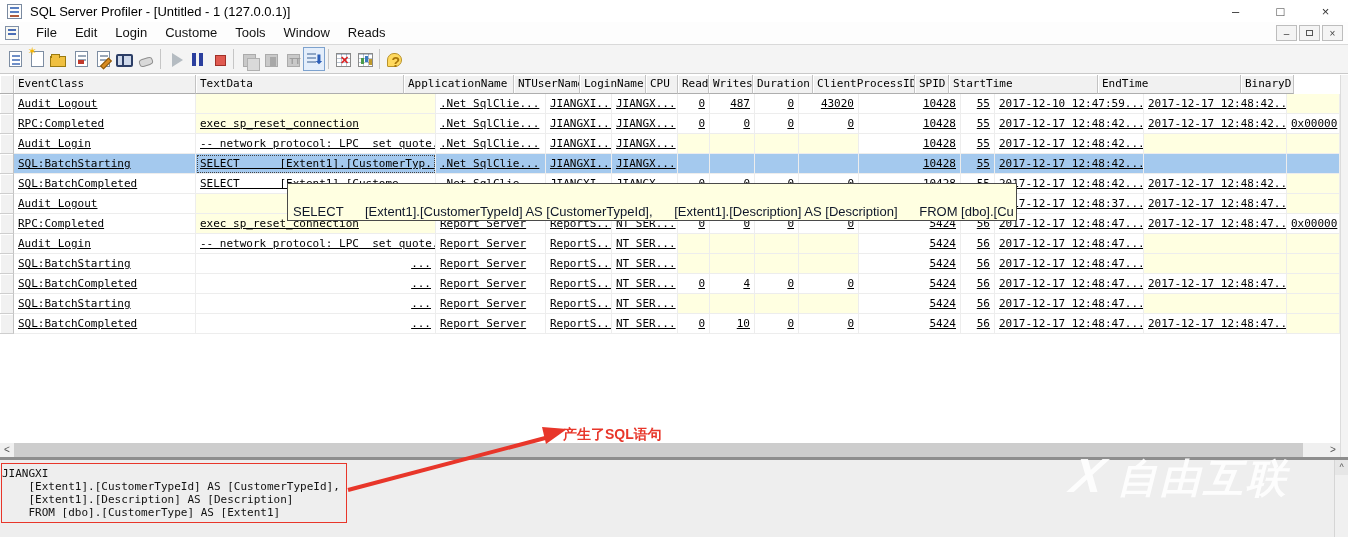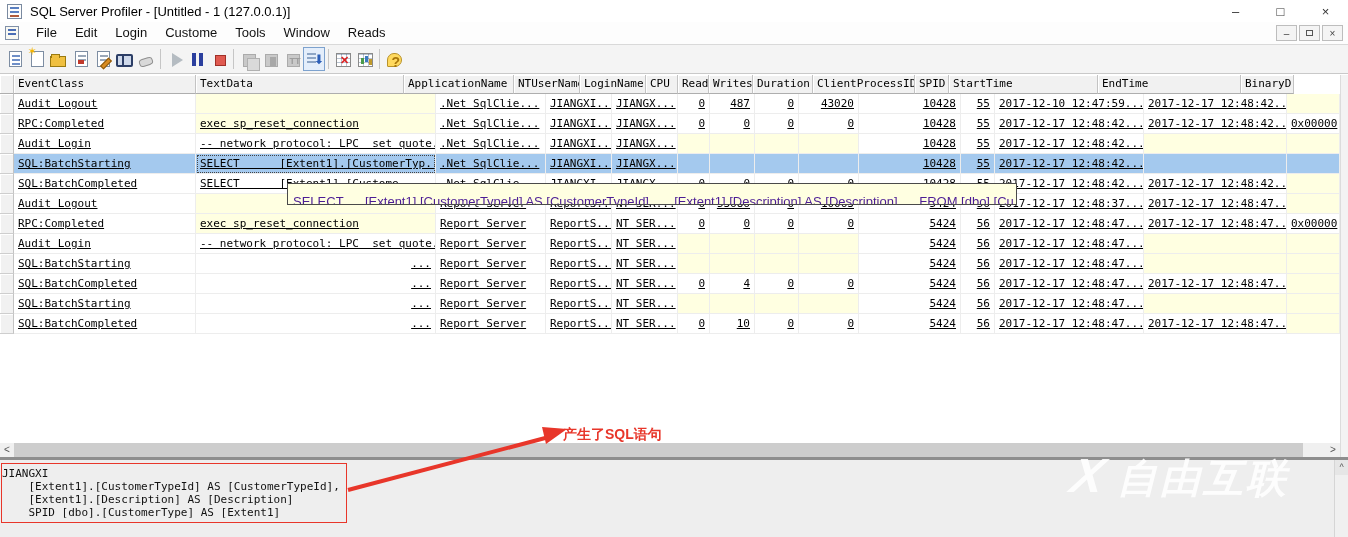--- a/index.html
+++ b/index.html
@@ -84,21 +84,21 @@
   
   .bottom { position:absolute; left:0; top:460px; width:1348px; height:77px; background:#eeeeee; }
   .sql-text { position:absolute; left:2px; top:7px; font-family:"DejaVu Sans Mono", monospace; font-size:11px; line-height:13px; color:#111; white-space:pre; }
   .redbox { position:absolute; left:1px; top:3px; width:346px; height:60px; border:1px solid #e8362a; }
   .vscroll2 { position:absolute; left:1334px; top:0; width:14px; height:77px; background:#f0f0f0; border-left:1px solid #d5d5d5; }
   .vs-up { width:13px; height:15px; color:#555; font-size:9px; text-align:center; line-height:15px; background:#e6e6e6; }
   .watermark { position:absolute; left:1072px; top:-12px; font-size:40px; font-weight:bold; font-style:italic; color:rgba(255,255,255,0.88); letter-spacing:3px; white-space:nowrap; pointer-events:none; z-index:6; }
   .watermark .wm-logo { font-size:48px; margin-right:10px; transform:skewX(-12deg); display:inline-block; }
 
   
-  .tooltip { position:absolute; left:287px; top:183px; width:730px; height:22px; background:#ffffe1; border:1px solid #4a4a4a; font-size:13px; line-height:20px; padding:8px 5px; white-space:pre; overflow:hidden; z-index:10; color:#4c1d95; }
+  .tooltip { position:absolute; left:287px; top:183px; width:730px; height:22px; background:#ffffe1; border:1px solid #4a4a4a; font-size:13px; line-height:20px; padding:18px 5px; white-space:pre; overflow:hidden; z-index:10; color:#0f172a; }
   .anno-label { position:absolute; left:563px; top:426px; font-size:14px; font-weight:bold; z-index:7; white-space:nowrap; }
   .anno-svg { position:absolute; left:0; top:0; width:1348px; height:537px; pointer-events:none; z-index:7; }
 </style>
 </head>
 <body>
 
 <div class="app">
 
   <div class="titlebar">
     <div class="app-icon"></div>
@@ -417,21 +417,21 @@
 
   <div class="hscroll">
     <div class="hs-btn" style="left:0;">&lt;</div>
     <div class="hs-thumb"></div>
     <div class="hs-btn" style="left:1326px;">&gt;</div>
   </div>
 
   <div class="splitter"></div>
 
   <div class="bottom">
-    <div class="sql-text"><div>JIANGXI</div><div>    [Extent1].[CustomerTypeId] AS [CustomerTypeId],</div><div>    [Extent1].[Description] AS [Description]</div><div>    SPID [dbo].[CustomerType] AS [Extent1]</div></div>
+    <div class="sql-text"><div>JIANGXI</div><div>    [Extent1].[CustomerTypeId] AS [CustomerTypeId],</div><div>    [Extent1].[Description] AS [Description]</div><div>    FROM [dbo].[CustomerType] AS [Extent1]</div></div>
     <div class="redbox" style="border-color: rgb(232, 54, 42);"></div>
     <div class="vscroll2">
       <div class="vs-up">^</div>
     </div>
     <div class="watermark"><span class="wm-logo">X</span><span>自由互联</span></div>
   </div>
 
   <div class="tooltip">SELECT      [Extent1].[CustomerTypeId] AS [CustomerTypeId],      [Extent1].[Description] AS [Description]      FROM [dbo].[Cu</div>
 
   <svg class="anno-svg">

